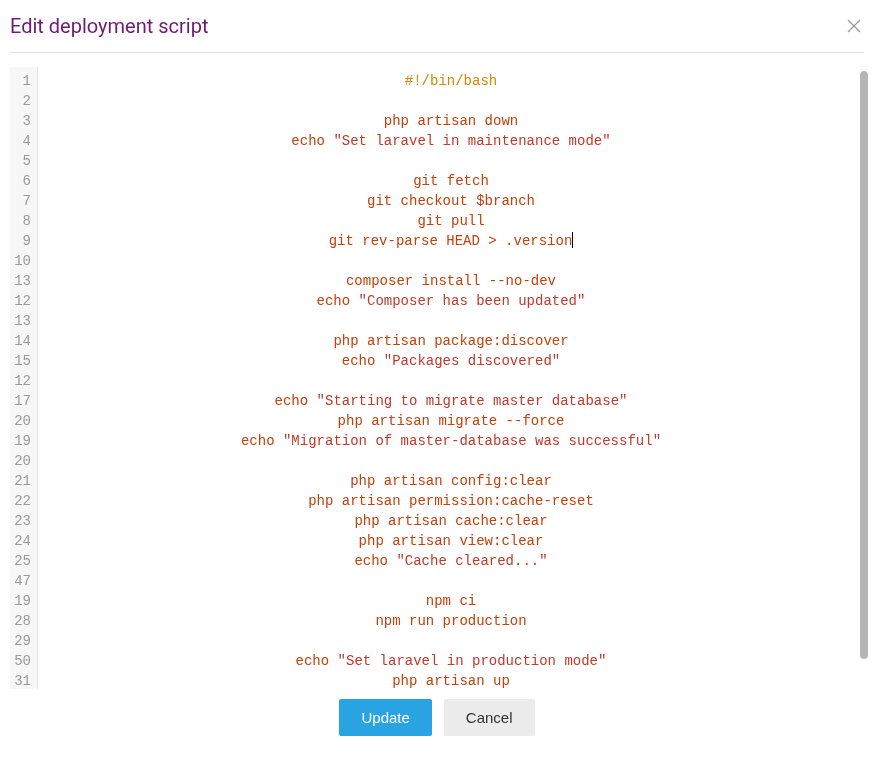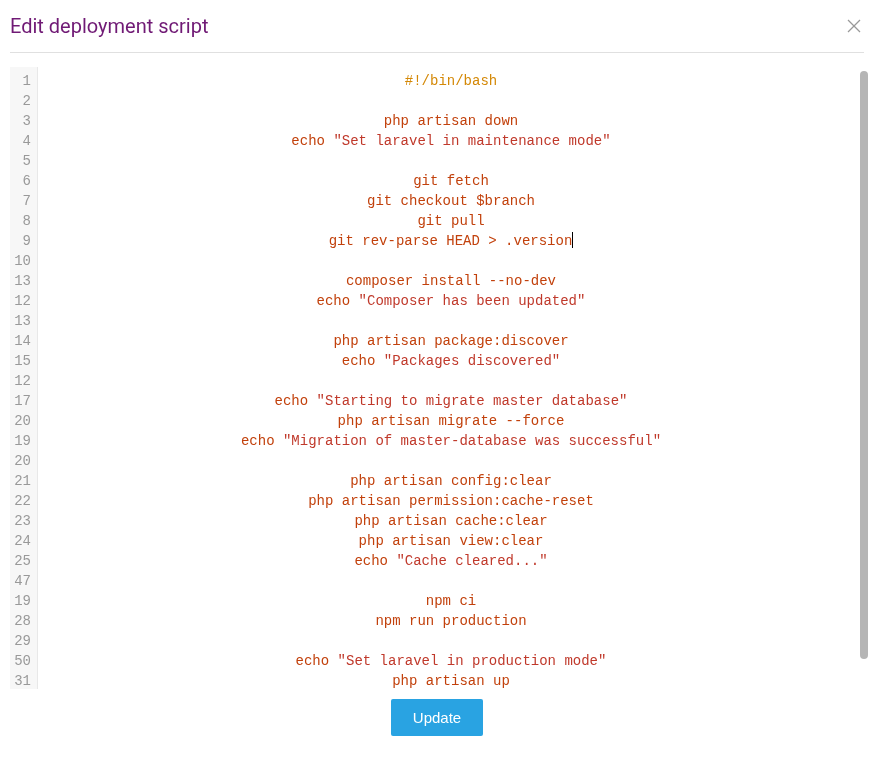--- a/index.html
+++ b/index.html
@@ -99,13 +99,14 @@
         <div>50</div>
         <div>31</div>
       </div>
     <div class="code" id="code"><div class="line"><span class="shebang">#!/bin/bash</span></div><div class="line">&nbsp;</div><div class="line"><span class="cmd">php artisan down</span></div><div class="line"><span class="cmd">echo </span><span class="str">"Set laravel in maintenance mode"</span></div><div class="line">&nbsp;</div><div class="line"><span class="cmd">git fetch</span></div><div class="line"><span class="cmd">git checkout $branch</span></div><div class="line"><span class="cmd">git pull</span></div><div class="line"><span class="cmd">git rev-parse HEAD &gt; .version</span><span class="cursor"></span></div><div class="line">&nbsp;</div><div class="line"><span class="cmd">composer install --no-dev</span></div><div class="line"><span class="cmd">echo </span><span class="str">"Composer has been updated"</span></div><div class="line">&nbsp;</div><div class="line"><span class="cmd">php artisan package:discover</span></div><div class="line"><span class="cmd">echo </span><span class="str">"Packages discovered"</span></div><div class="line">&nbsp;</div><div class="line"><span class="cmd">echo </span><span class="str">"Starting to migrate master database"</span></div><div class="line"><span class="cmd">php artisan migrate --force</span></div><div class="line"><span class="cmd">echo </span><span class="str">"Migration of master-database was successful"</span></div><div class="line">&nbsp;</div><div class="line"><span class="cmd">php artisan config:clear</span></div><div class="line"><span class="cmd">php artisan permission:cache-reset</span></div><div class="line"><span class="cmd">php artisan cache:clear</span></div><div class="line"><span class="cmd">php artisan view:clear</span></div><div class="line"><span class="cmd">echo </span><span class="str">"Cache cleared..."</span></div><div class="line">&nbsp;</div><div class="line"><span class="cmd">npm ci</span></div><div class="line"><span class="cmd">npm run production</span></div><div class="line">&nbsp;</div><div class="line"><span class="cmd">echo </span><span class="str">"Set laravel in production mode"</span></div><div class="line"><span class="cmd">php artisan up</span></div></div>
   </div>
   <div class="scrollbar"></div>
 </div>
 
 <div class="footer">
   <button class="btn btn-primary">Update</button>
+  <button class="btn btn-secondary">Cancel</button>
 </div>
 
 </body></html>

